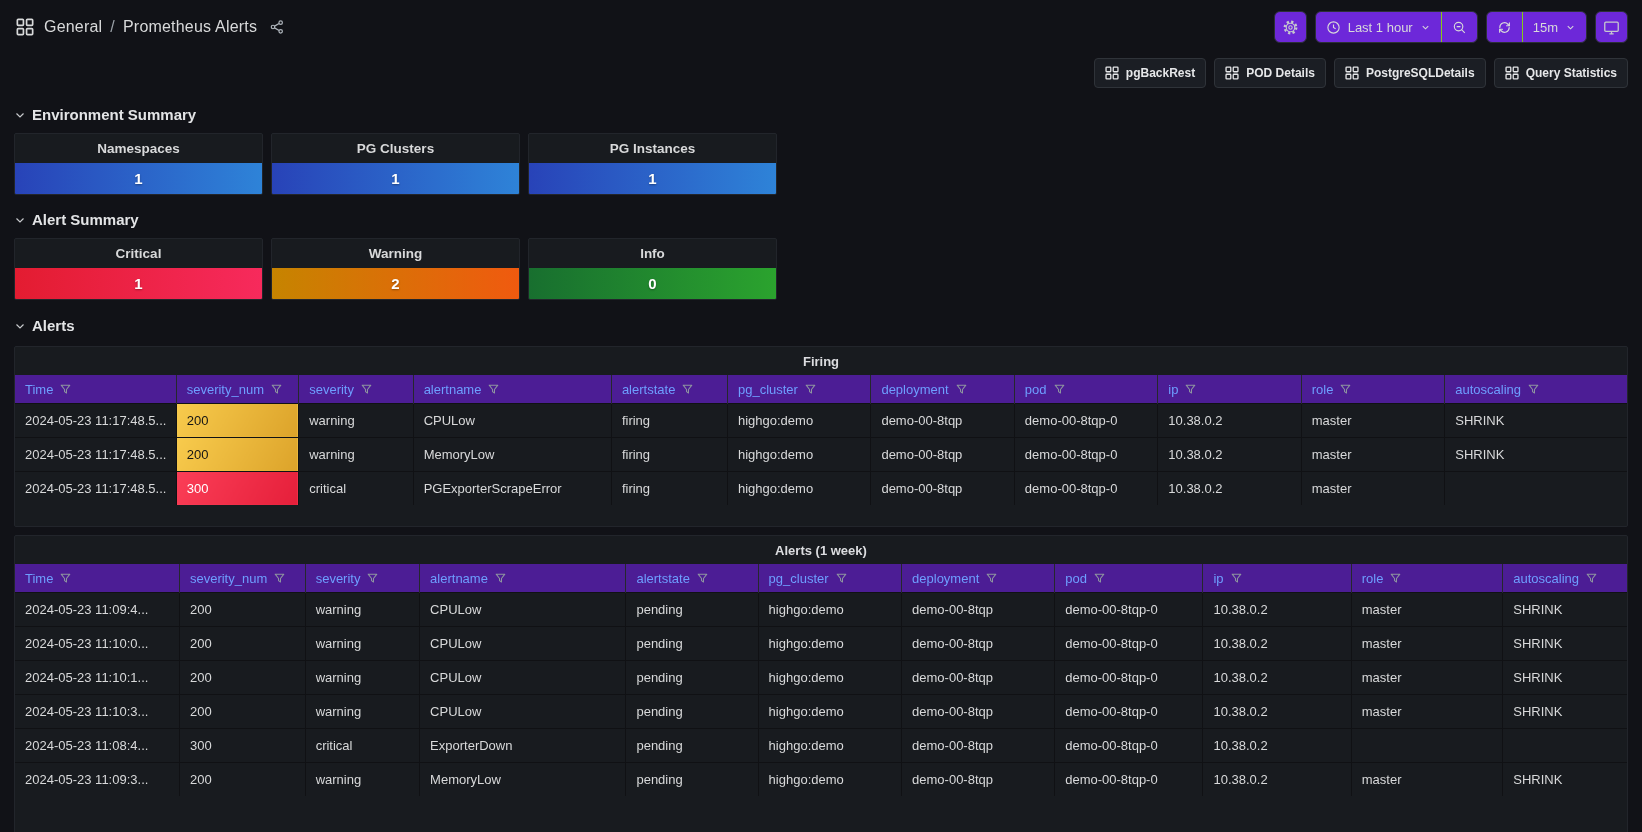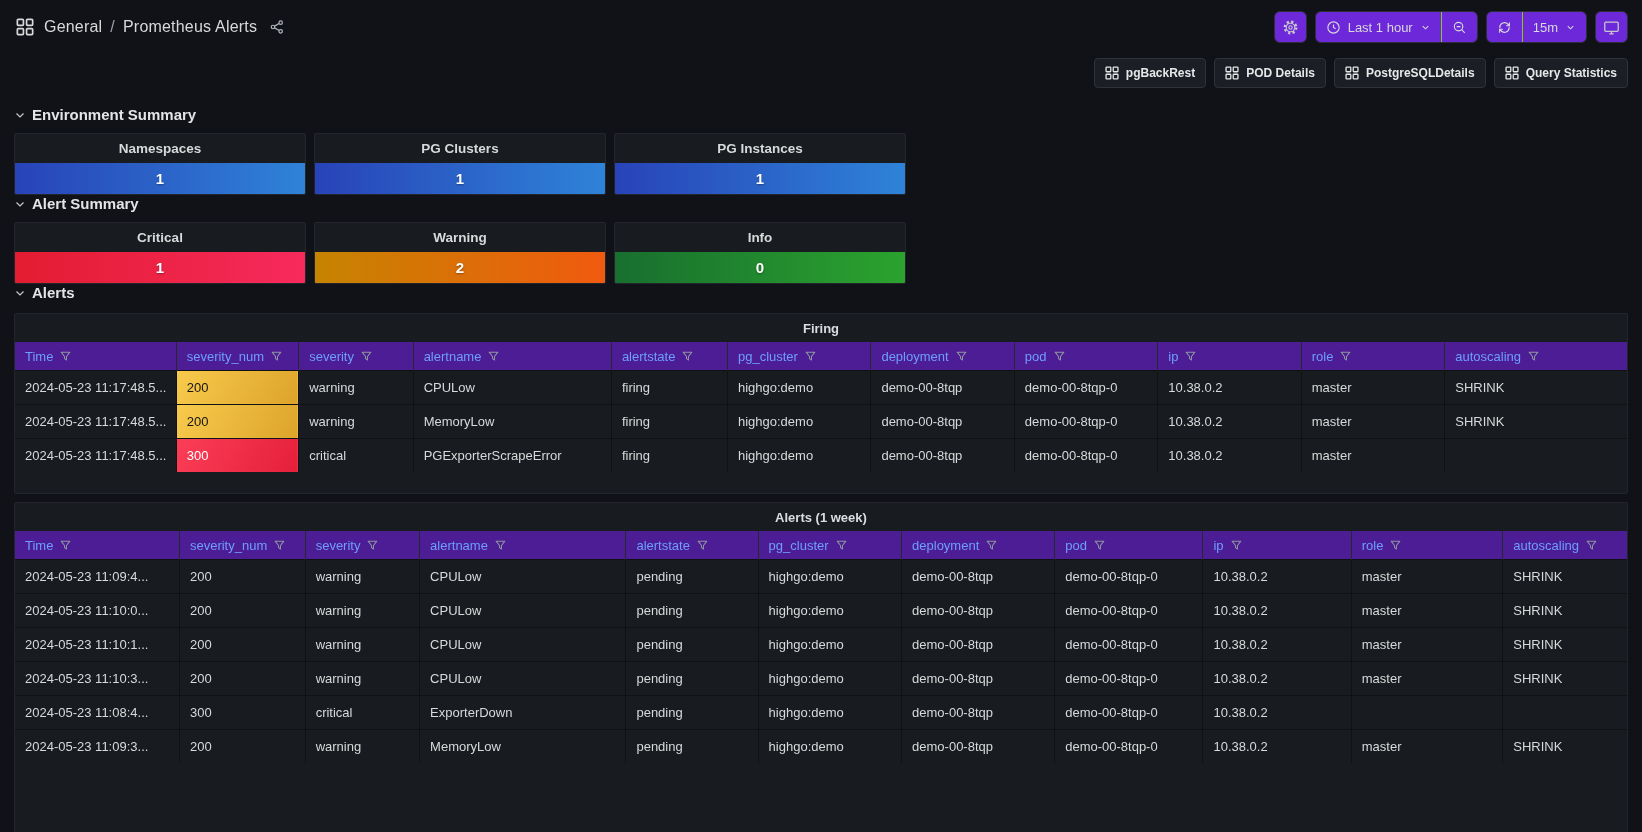--- a/index.html
+++ b/index.html
@@ -34,26 +34,26 @@
     display:flex; align-items:center; gap:7px; padding:0 10px;
     background:#1b1e24; border:1px solid #2f3339; border-radius:4px;
     color:#e6e7e9; font-weight:700; font-size:12px; cursor:pointer;
     font-family:"Liberation Sans",sans-serif;
   }
 
   
   .section-h { display:flex; align-items:center; gap:6px; margin-left:14px; font-size:15px; font-weight:700; color:#e3e4e6; cursor:pointer; }
   .section-h .chev { color:#c7c9cc; }
   .sh-env { margin-top:18px; }
-  .sh-alert { }
-  .sh-alerts { margin-top:0; }
+  .sh-alert { margin-top:16px; }
+  .sh-alerts { margin-top:17px; }
 
   
   .stats-row { display:flex; gap:8px; margin:10px 14px 0; }
-  .stat { width:292px; height:62px; background:#181b1f; border:1px solid #22252b; border-radius:2px; overflow:hidden; display:flex; flex-direction:column; }
+  .stat { width:249px; height:62px; background:#181b1f; border:1px solid #22252b; border-radius:2px; overflow:hidden; display:flex; flex-direction:column; }
   .stat-h { height:29px; display:flex; align-items:center; justify-content:center; font-size:13.5px; font-weight:700; color:#d8d9da; }
   .stat-v { flex:1; display:flex; align-items:center; justify-content:center; font-size:15px; font-weight:700; color:#fff; text-shadow:0 1px 2px rgba(0,0,0,.35); }
 
   
   .panel { margin:12px 14px 0; background:#181b1f; border:1px solid #22252b; border-radius:2px; overflow:hidden; }
   .panel-firing { height:181px; }
   .panel-week { margin-top:8px; height:368px; }
   .panel-title { height:28px; display:flex; align-items:center; justify-content:center; font-size:13px; font-weight:700; color:#dcdde0; }
   table { width:100%; border-collapse:collapse; table-layout:fixed; }
   thead tr { background:#4c1d95; }

